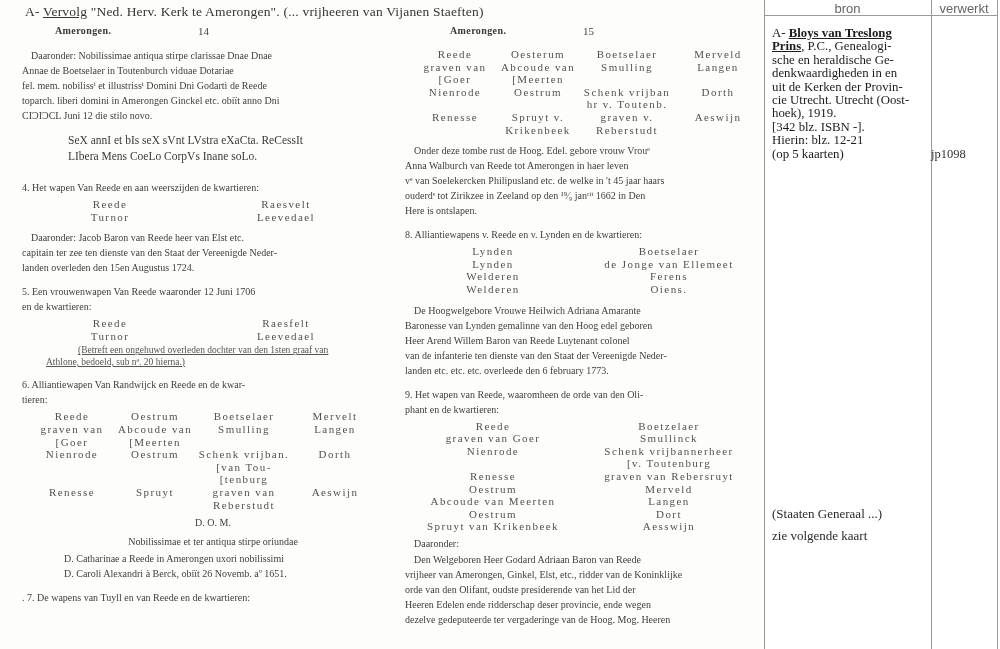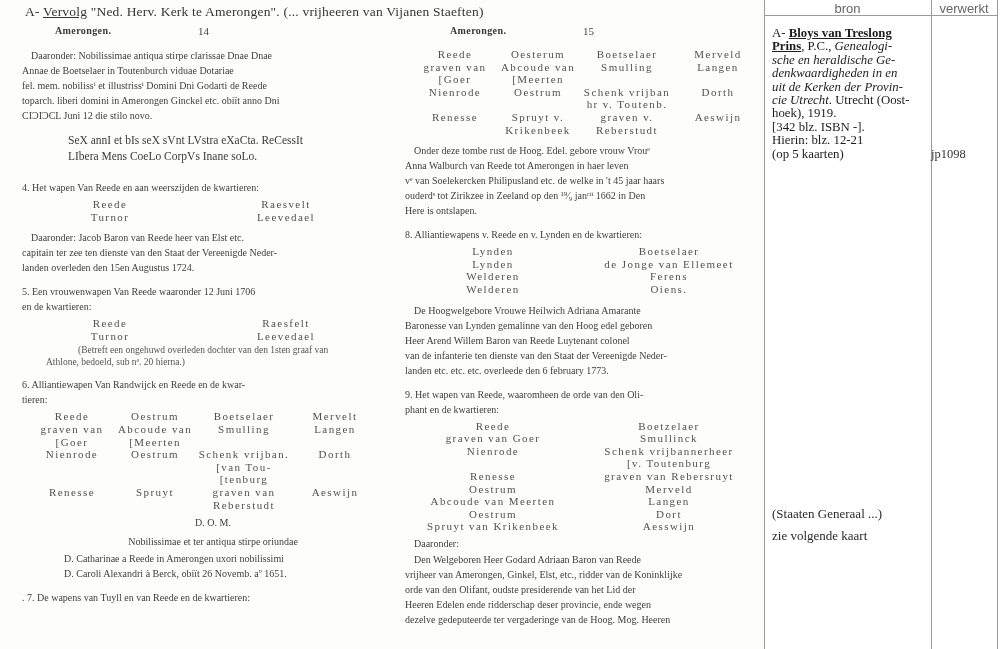--- a/index.html
+++ b/index.html
@@ -17,21 +17,21 @@
   .para{font-size:10px;line-height:15px;white-space:pre-line;margin:7px 0 0 0;}
   .col > :first-child{margin-top:0;}
   .indent1{text-indent:9px;}
   .h{margin-top:9px;}
   .chrono{margin:10px 0 16px 46px;font-size:11.5px;line-height:15.5px;white-space:pre-line;color:#3a3a3a;}
   .kgrid{margin:3px 0 0 0;font-size:11px;color:#525252;}
   .krow{display:grid;}
   .k2 .krow{grid-template-columns:176px 176px;}
   .k4 .krow{grid-template-columns:92px 74px 104px 78px;margin-left:4px;}
   .kcell{text-align:center;letter-spacing:.13em;line-height:12.6px;white-space:nowrap;}
-  .note{font-size:9.5px;line-height:11.5px;margin:3px 0 4px 24px;text-indent:32px;white-space:pre-line;color:#555;}
+  .note{font-size:9.5px;line-height:11.5px;margin:3px 0 4px 24px;text-indent:32px;white-space:pre-line;color:#555;text-decoration:underline;}
   .center{text-align:center;margin-top:4px;}
   .dlines{margin:2px 0 0 42px;}
   
   .vline{position:absolute;top:0;width:1px;height:649px;background:#9a9a9a;}
   .hline{position:absolute;top:15px;left:764px;width:234px;height:1px;background:#9a9a9a;}
   .sb-label{position:absolute;top:1px;font-family:"Liberation Sans","DejaVu Sans",sans-serif;
             font-size:13px;color:#666;text-align:center;}
   .bib{position:absolute;left:772px;top:27px;width:154px;font-size:12.8px;line-height:13.4px;
        color:#1c1c1c;white-space:pre-line;}
   .code{position:absolute;left:931px;top:147px;width:66px;text-align:left;font-size:12.5px;color:#333;}
@@ -270,21 +270,21 @@
   </div>
 
   <div>
     <div class="vline" style="left:764px;"></div>
     <div class="vline" style="left:931px;"></div>
     <div class="vline" style="left:997px;"></div>
     <div class="hline"></div>
     <div class="sb-label" style="left:764px;width:167px;">bron</div>
     <div class="sb-label" style="left:931px;width:66px;">verwerkt</div>
     <div class="bib"><span>A- </span><span style="font-weight: bold; text-decoration: underline;">Bloys van Treslong
-Prins</span><span>, P.C., </span><span style="font-style: italic;">Genealogi-
+Prins</span><span>, P.C., </span><span style="">Genealogi-
 sche en heraldische Ge-
 denkwaardigheden in en
 uit de Kerken der Provin-
 cie Utrecht</span><span>. Utrecht (Oost-
 hoek), 1919.
 [342 blz. ISBN -].
 Hierin: blz. 12-21
 (op 5 kaarten)</span></div>
     <div class="code">jp1098</div>
     <div class="sb-note">(Staaten Generaal ...)

